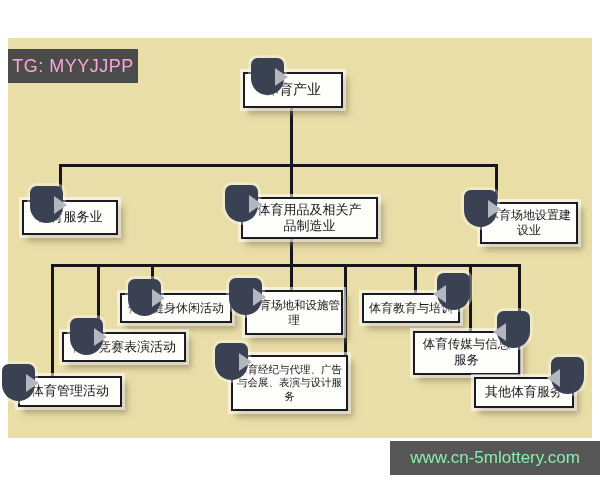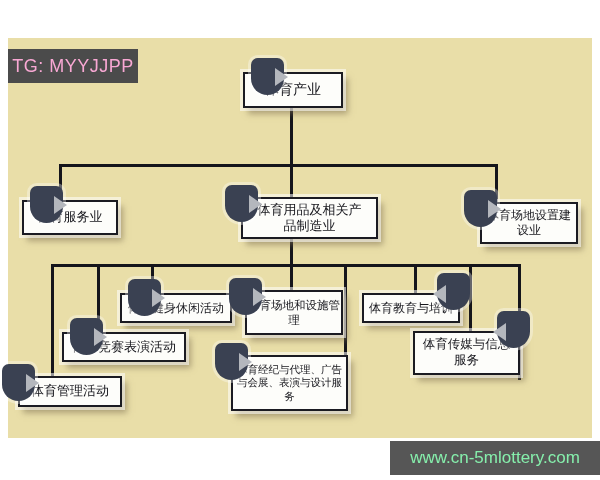--- a/index.html
+++ b/index.html
@@ -148,16 +148,20 @@
   <div class="node n-brok">
     <span class="nicon i-lo"></span>
     <span class="nlabel">体育经纪与代理、广告与会展、表演与设计服务</span>
   </div>
 
   <div class="node n-mgmt">
     <span class="nicon i-lo"></span>
     <span class="nlabel">体育管理活动</span>
   </div>
 
+  <div class="node n-other">
+    <span class="nicon i-r"></span>
+    <span class="nlabel">其他体育服务</span>
+  </div>
 
   <div class="sitebar">www.cn-5mlottery.com</div>
 
 </div>
 
 </body></html>

